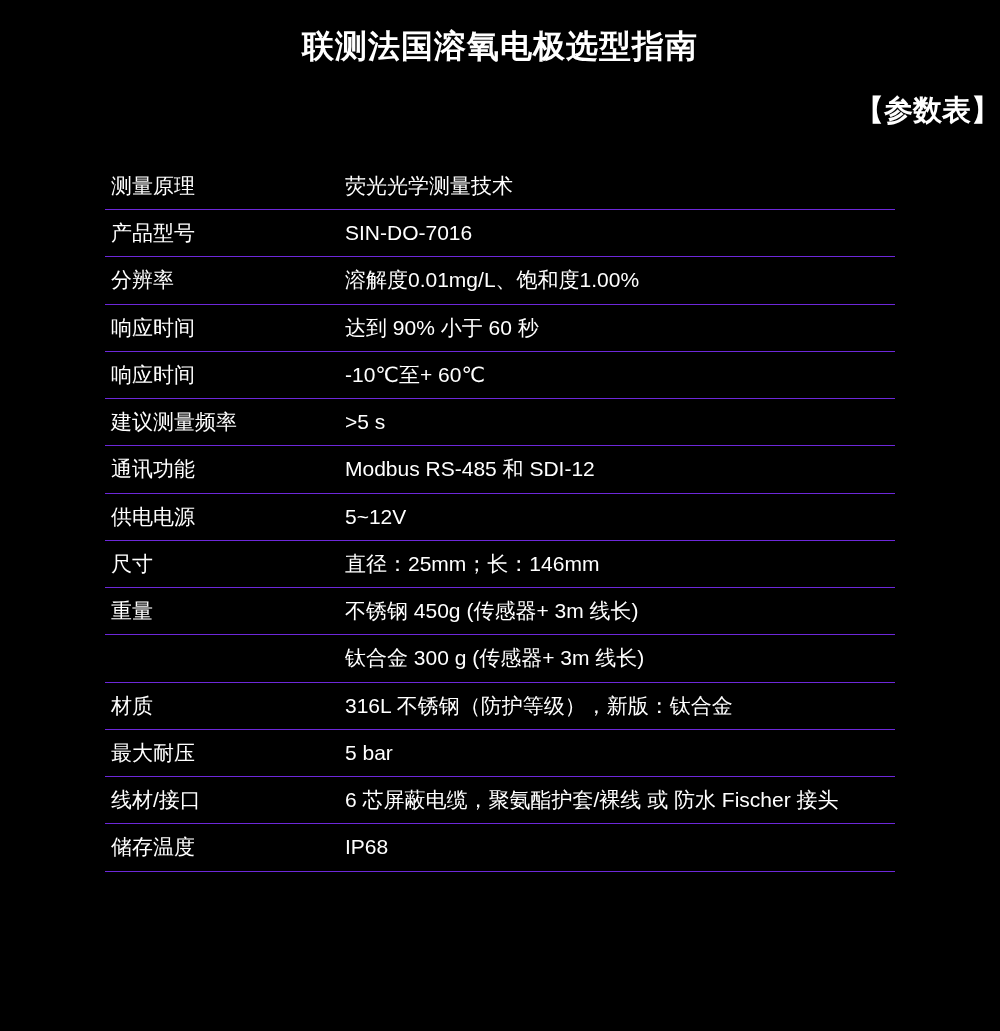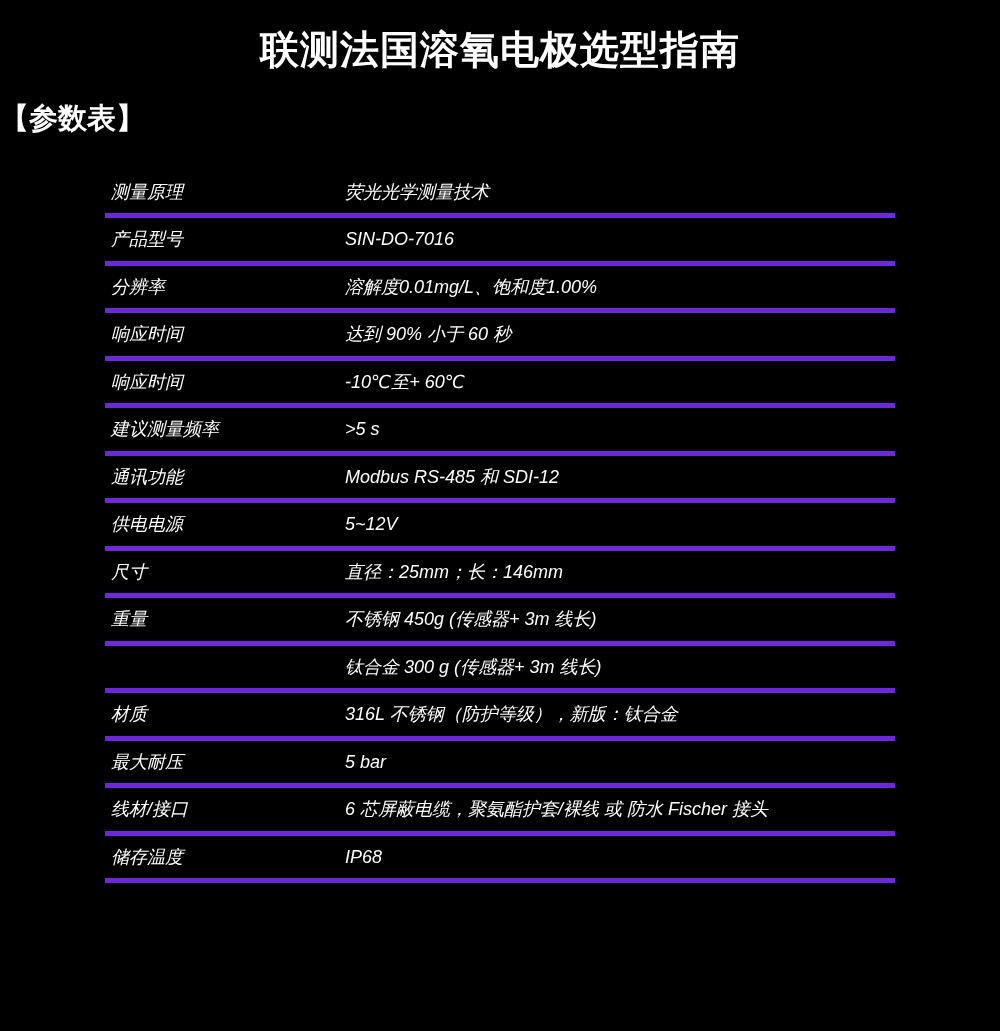--- a/index.html
+++ b/index.html
@@ -15,49 +15,48 @@
     overflow: hidden;
   }
   .page {
     position: relative;
     width: 1000px;
     height: 1031px;
     background: #000000;
   }
   .title {
     text-align: center;
-    font-size: 39px;
+    font-size: 32px;
     font-weight: bold;
     letter-spacing: 1px;
     padding-top: 28px;
     line-height: 1.15;
     color: #ffffff;
   }
   .subtitle {
-    text-align: left;
+    text-align: right;
     font-size: 29px;
     font-weight: bold;
     margin-top: 26px;
     color: #ffffff;
   }
   .spec-table {
     margin: 32px auto 0 auto;
     width: 790px;
     border-collapse: collapse;
     table-layout: fixed;
   }
   .spec-table td {
-    border-bottom: 5px solid #6d28d9;
+    border-bottom: 1px solid #6d28d9;
     padding: 10px 4px 10px 4px;
-    font-size: 18px;
+    font-size: 21px;
     color: #ffffff;
     vertical-align: middle;
     line-height: 1.25;
     white-space: nowrap;
-    font-style: italic;
   }
   .spec-table td.label {
     width: 218px;
     padding-left: 6px;
   }
   .spec-table td.value {
     padding-left: 12px;
   }
   .spec-table tr.continuation td.label {
     color: transparent;

